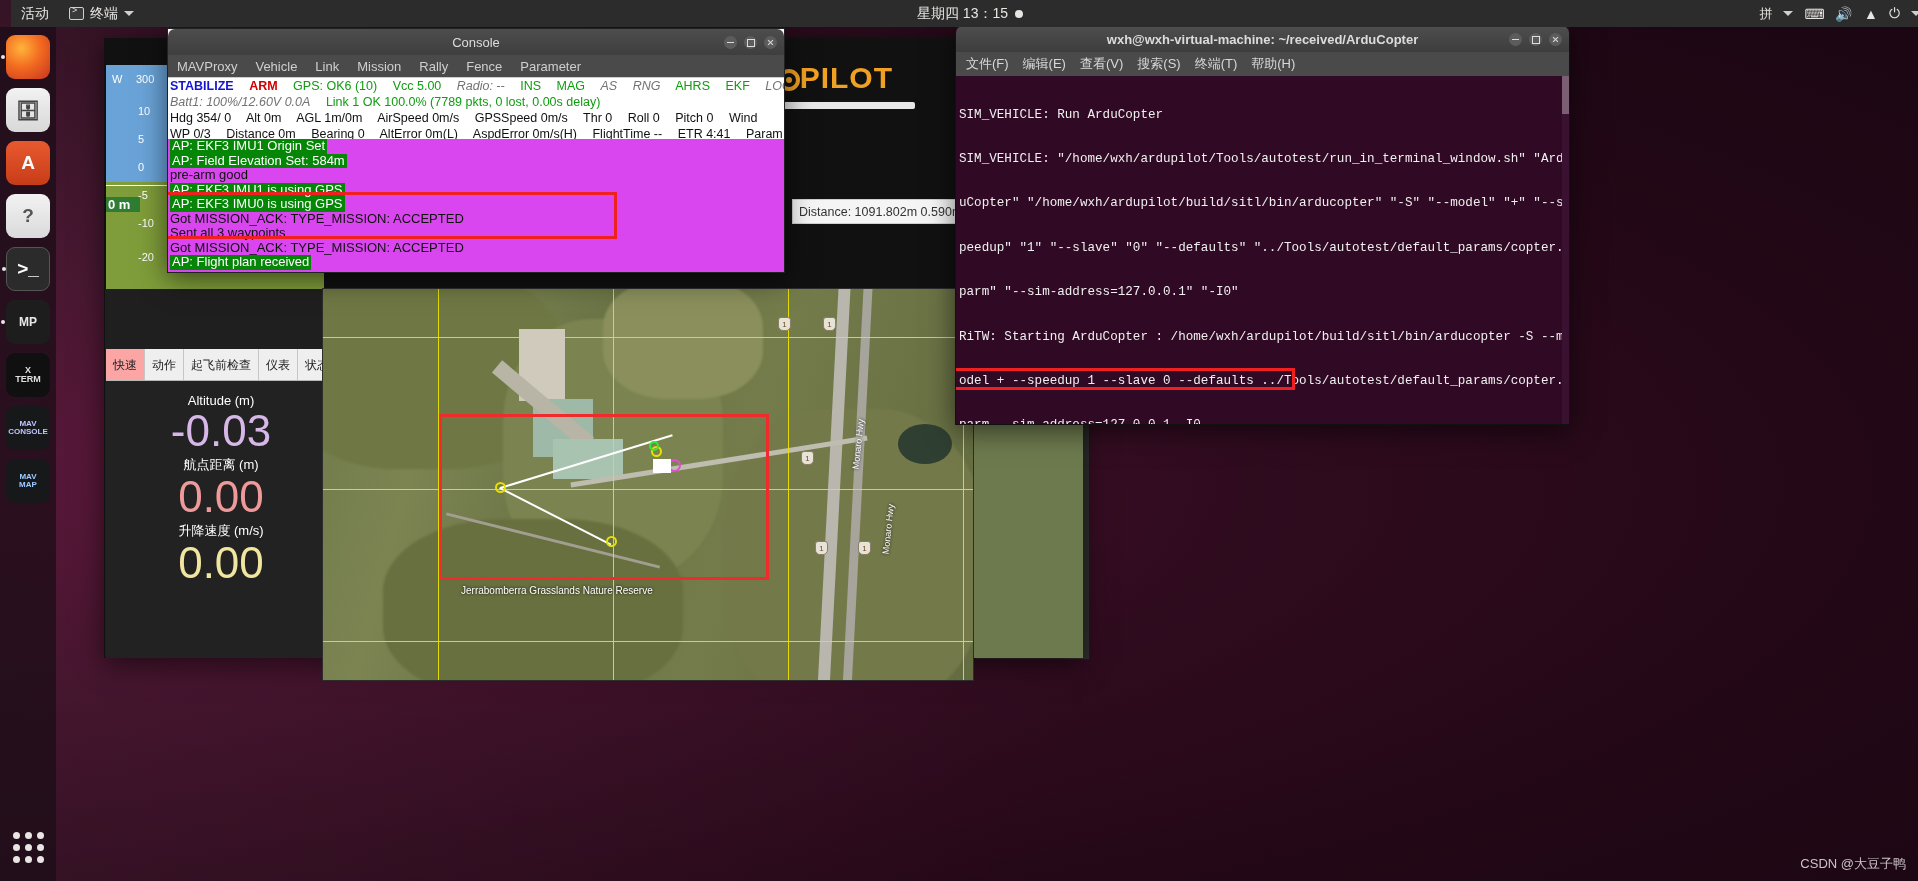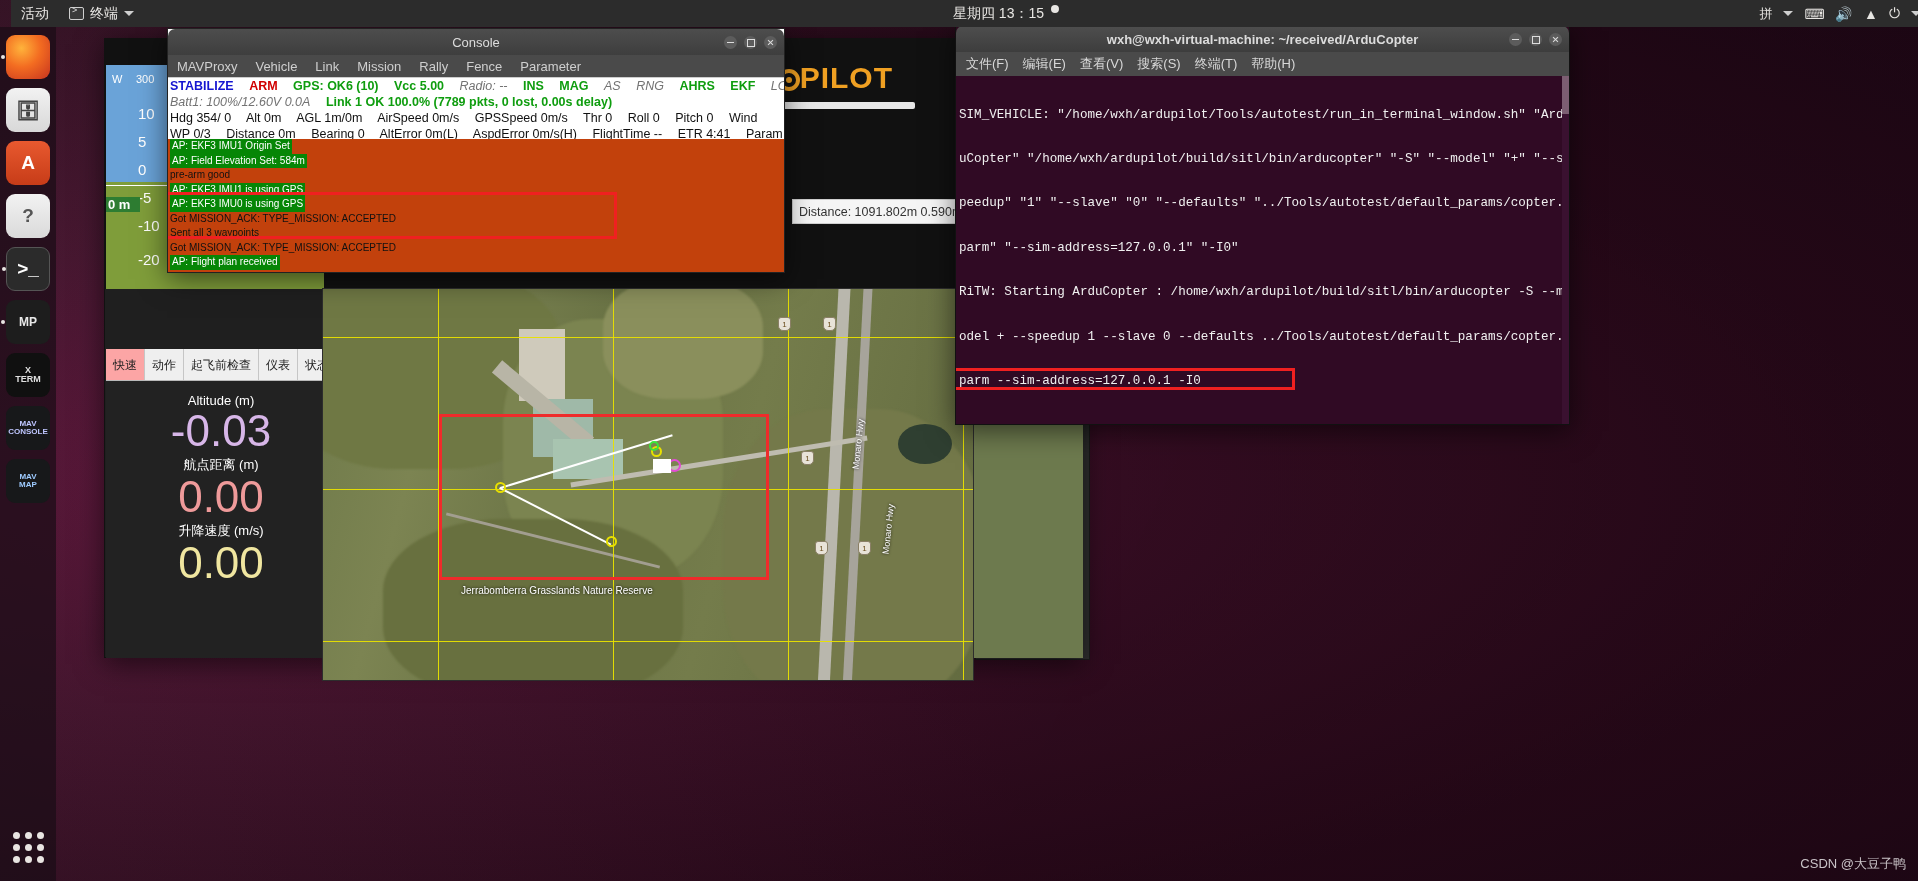--- a/index.html
+++ b/index.html
@@ -30,21 +30,21 @@
     width:15px;height:13px;border:1px solid #cfcfcf;border-radius:2px;
     background:#3a3a3a;position:relative;display:inline-block;
   }
   .term-glyph:before{
     content:">";position:absolute;left:2px;top:-3px;font-size:9px;color:#ddd;
   }
   .caret-dn{
     width:0;height:0;border-left:5px solid transparent;border-right:5px solid transparent;
     border-top:5px solid #cfcfcf;
   }
-  #clock{ position:absolute; left:50%; transform:translateX(-50%); display:flex; gap:7px; align-items:flex-start;margin-left:36px; }
+  #clock{ position:absolute; left:50%; transform:translateX(-50%); display:flex; gap:7px; align-items:center; }
   #tray{ position:absolute; right:8px; display:flex; gap:11px; align-items:center; font-size:13px; }
   .tray-ico{ font-size:14px; color:#e8e6e3; }
   .dot-rec{ width:8px;height:8px;border-radius:50%;background:#e8e6e3;display:inline-block; }
 
   
   #dock{
     position:absolute; left:0; top:27px; width:56px; height:854px;
     background:rgba(26,12,22,0.72); z-index:350;
     display:flex; flex-direction:column; align-items:center; padding-top:8px; gap:9px;
   }
@@ -104,21 +104,21 @@
   #mp-logo .ring:after{content:"";position:absolute;left:4px;top:4px;width:6px;height:6px;border-radius:50%;background:#f0a022;}
   #mp-logo-bar{ position:absolute;left:630px;top:63px;width:180px;height:7px;background:#e7e7e7;border-radius:2px; }
   
   #hud{
     position:absolute; left:1px; top:26px; width:218px; height:278px; overflow:hidden;
     background:linear-gradient(#6aa3d8 0%, #6aa3d8 42%, #7f9d3a 42%, #7f9d3a 100%);
     font-family:"Liberation Sans",sans-serif;
   }
   .hud-line{ position:absolute; background:#fff; }
   #hud .tape{
-    position:absolute; top:0; width:30px; height:278px; color:#fff; font-size:15px;
+    position:absolute; top:0; width:30px; height:278px; color:#fff; font-size:11px;
   }
   #hud .tape span{ position:absolute; left:4px; }
   #hud-alt-needle{ position:absolute;left:0;top:132px;width:34px;height:15px;background:#2e7d32;}
   #hud-centre{ position:absolute;left:86px;top:130px;width:46px;height:2px;background:#ffb300; }
   #hud-centre:after{content:"";position:absolute;left:21px;top:-5px;width:4px;height:12px;background:#ffb300;}
 
   
   #mp-tabs{
     position:absolute; left:1px; top:310px; width:230px; height:32px;
     display:flex; background:#efefef; border-bottom:1px solid #b9b9b9; font-size:12px;
@@ -198,25 +198,25 @@
     background:#4a4a4a; color:#cfcfcf;
   }
   #cmenu .m{ padding:2px 9px;text-align:center; }
   .status-row{
     font-size:12.5px; white-space:nowrap; padding:1px 2px; font-family:"Liberation Sans",sans-serif;
     background:#fff; color:#111; overflow:hidden;
   }
   .status-row span{ margin-right:12px; }
   .s-blue{ color:#1414d0; font-weight:bold; }
   .s-red{ color:#d00000; font-weight:bold; }
-  .s-green{ color:#0f9d0f; font-weight:bold; }
+  .s-green{ color:#0f9d0f; font-weight:normal; }
   .s-grey{ color:#737373;font-style:italic; }
   #console-body{
-    position:absolute; left:0; top:110px; width:616px; height:133px; background:#c2410c;
-    font-size:10px; color:#111; overflow:hidden; padding-left:2px;
+    position:absolute; left:0; top:110px; width:616px; height:133px; background:#d946ef;
+    font-size:13px; color:#111; overflow:hidden; padding-left:2px;
   }
   .cline{ height:14.5px; line-height:14.5px; white-space:nowrap; }
   .cl-green{ background:#068606; color:#fff; display:inline-block; padding:0 2px; }
   #console-hl{
     position:absolute; left:-11px; top:53px; width:460px; height:47px;
     border:3px solid #f02020; z-index:5; pointer-events:none;
   }
 
   
   #term-win{ left:955px; top:25px; width:615px; height:400px; z-index:210; background:#2b0a1e;
@@ -514,20 +514,21 @@
   </div>
   <div id="term-menu">
     <span>文件(F)</span>
     <span>编辑(E)</span>
     <span>查看(V)</span>
     <span>搜索(S)</span>
     <span>终端(T)</span>
     <span>帮助(H)</span>
   </div>
   <div id="term-body">
+    <div>SIM_VEHICLE: Run ArduCopter</div>
     <div>SIM_VEHICLE: "/home/wxh/ardupilot/Tools/autotest/run_in_terminal_window.sh" "Ard</div>
     <div>uCopter" "/home/wxh/ardupilot/build/sitl/bin/arducopter" "-S" "--model" "+" "--s</div>
     <div>peedup" "1" "--slave" "0" "--defaults" "../Tools/autotest/default_params/copter.</div>
     <div>parm" "--sim-address=127.0.0.1" "-I0"</div>
     <div>RiTW: Starting ArduCopter : /home/wxh/ardupilot/build/sitl/bin/arducopter -S --m</div>
     <div>odel + --speedup 1 --slave 0 --defaults ../Tools/autotest/default_params/copter.</div>
     <div>parm --sim-address=127.0.0.1 -I0</div>
     
     
     

